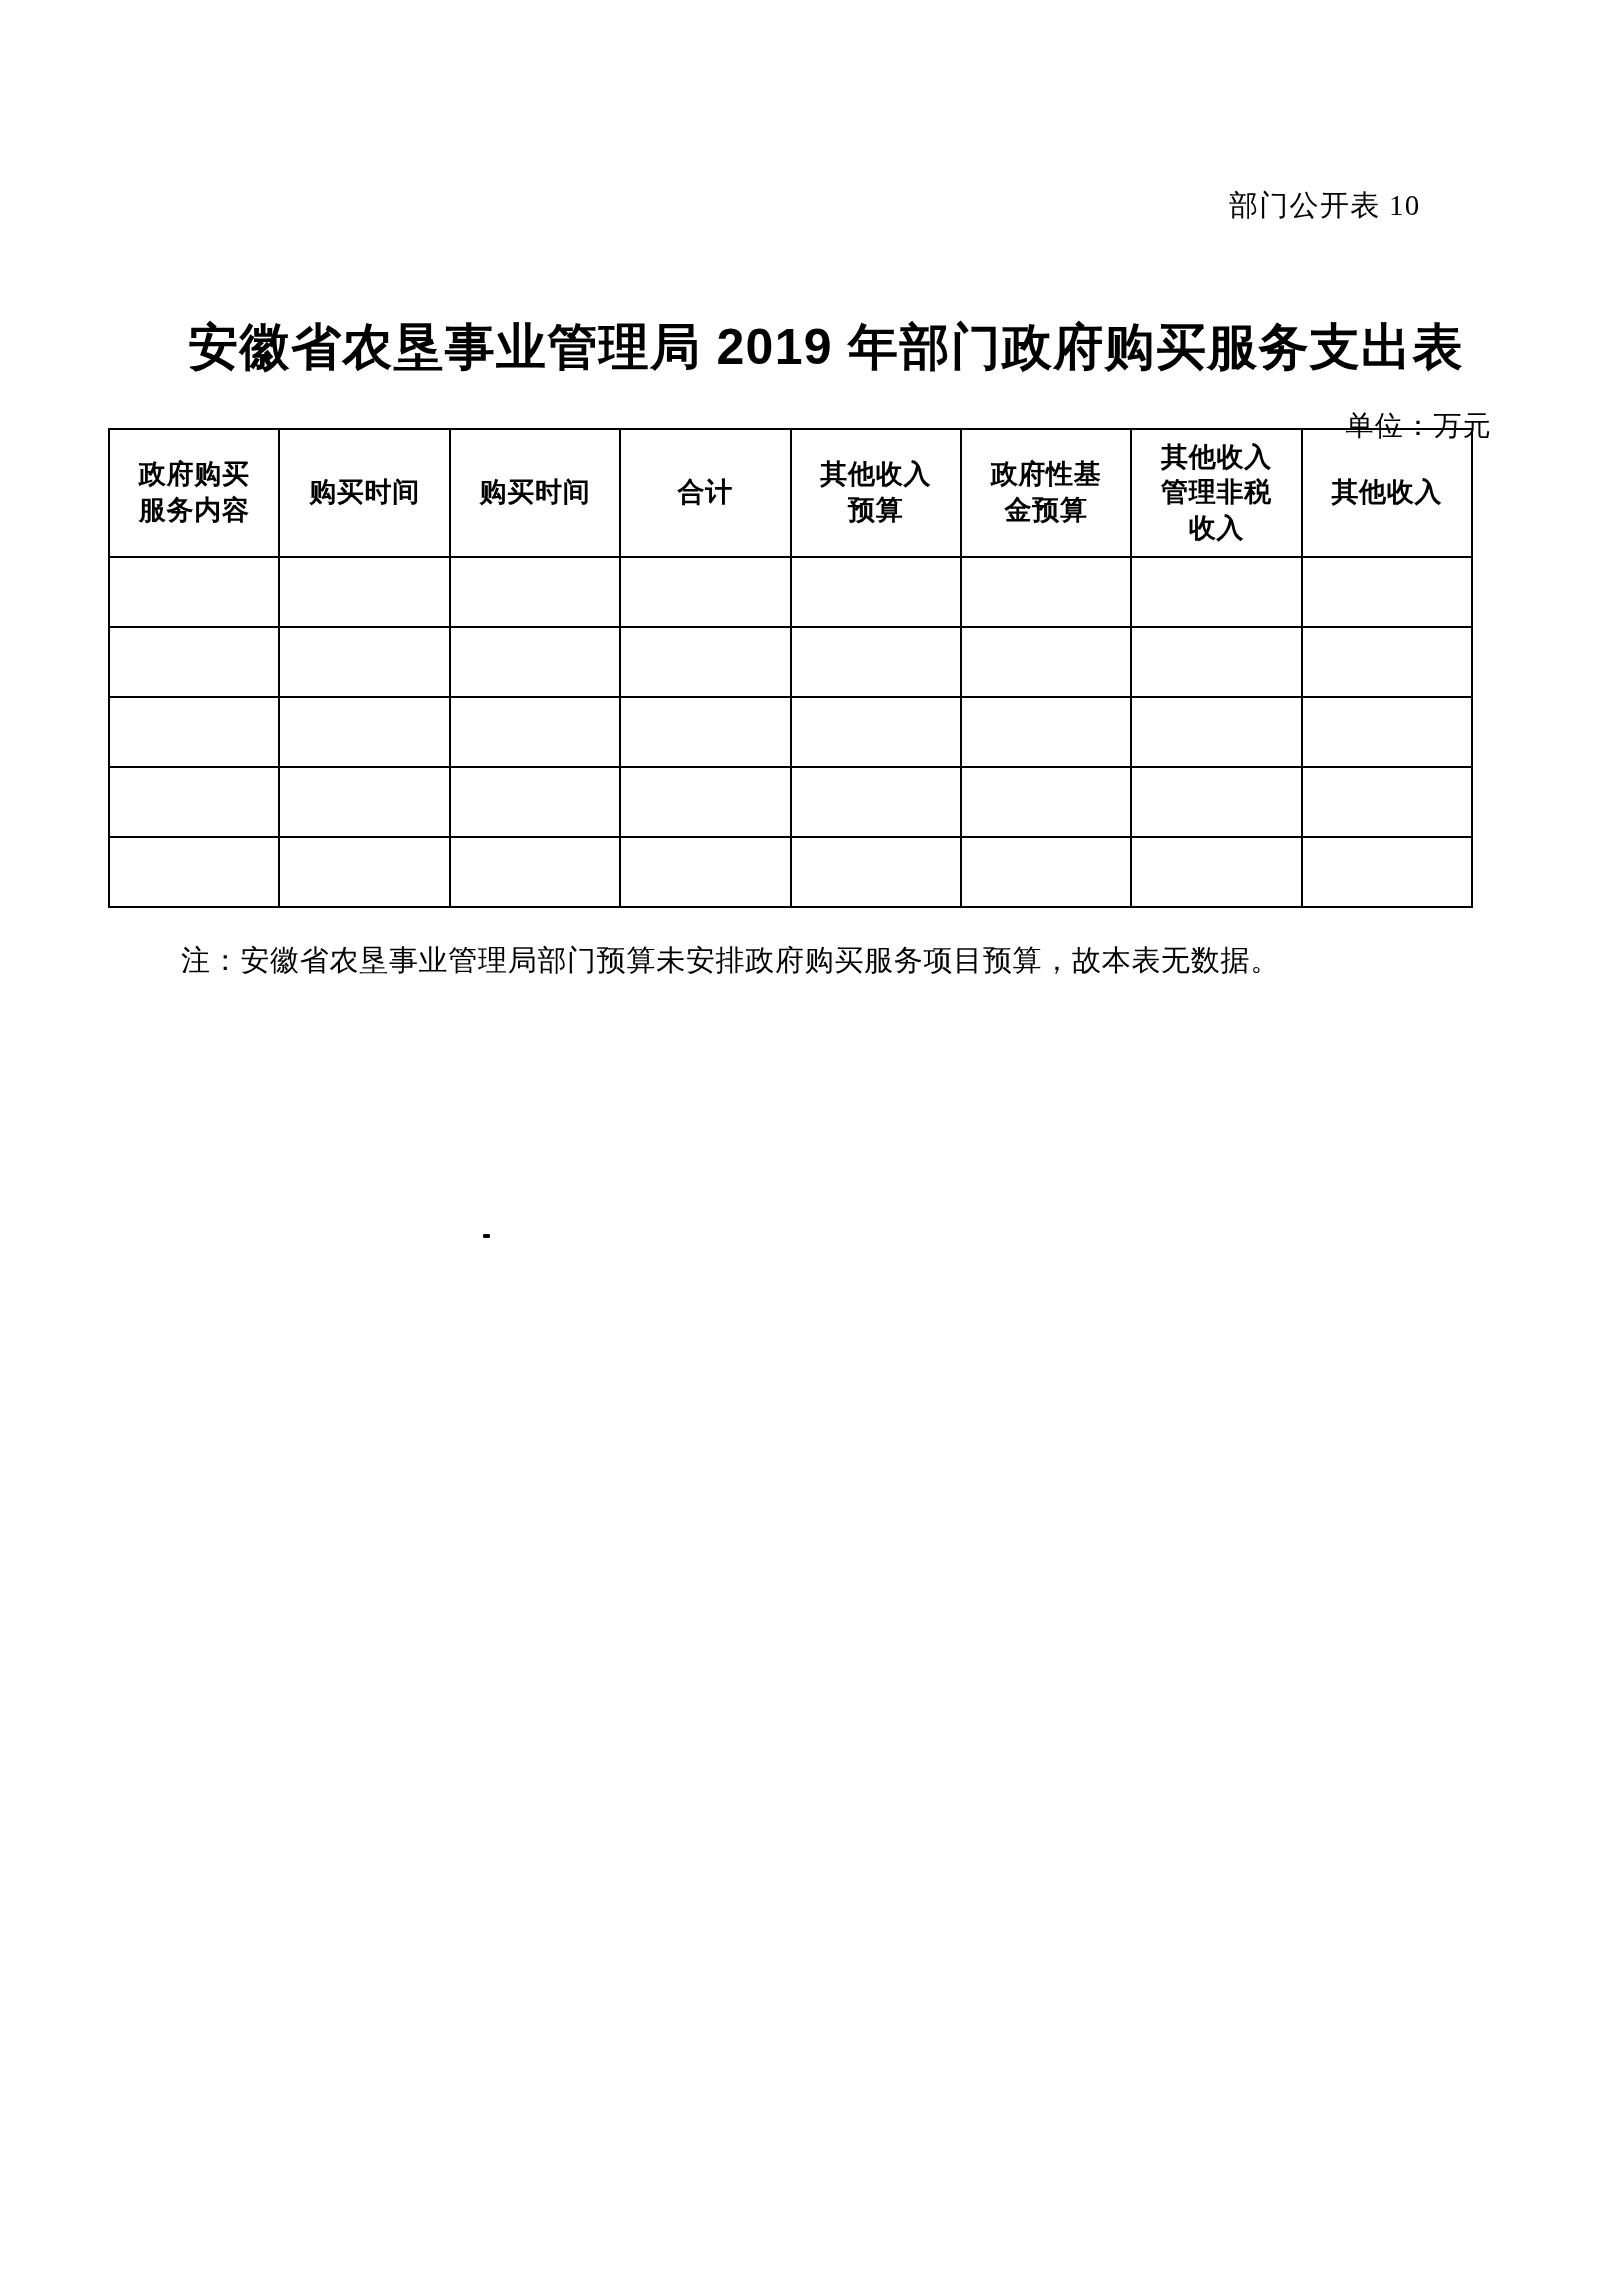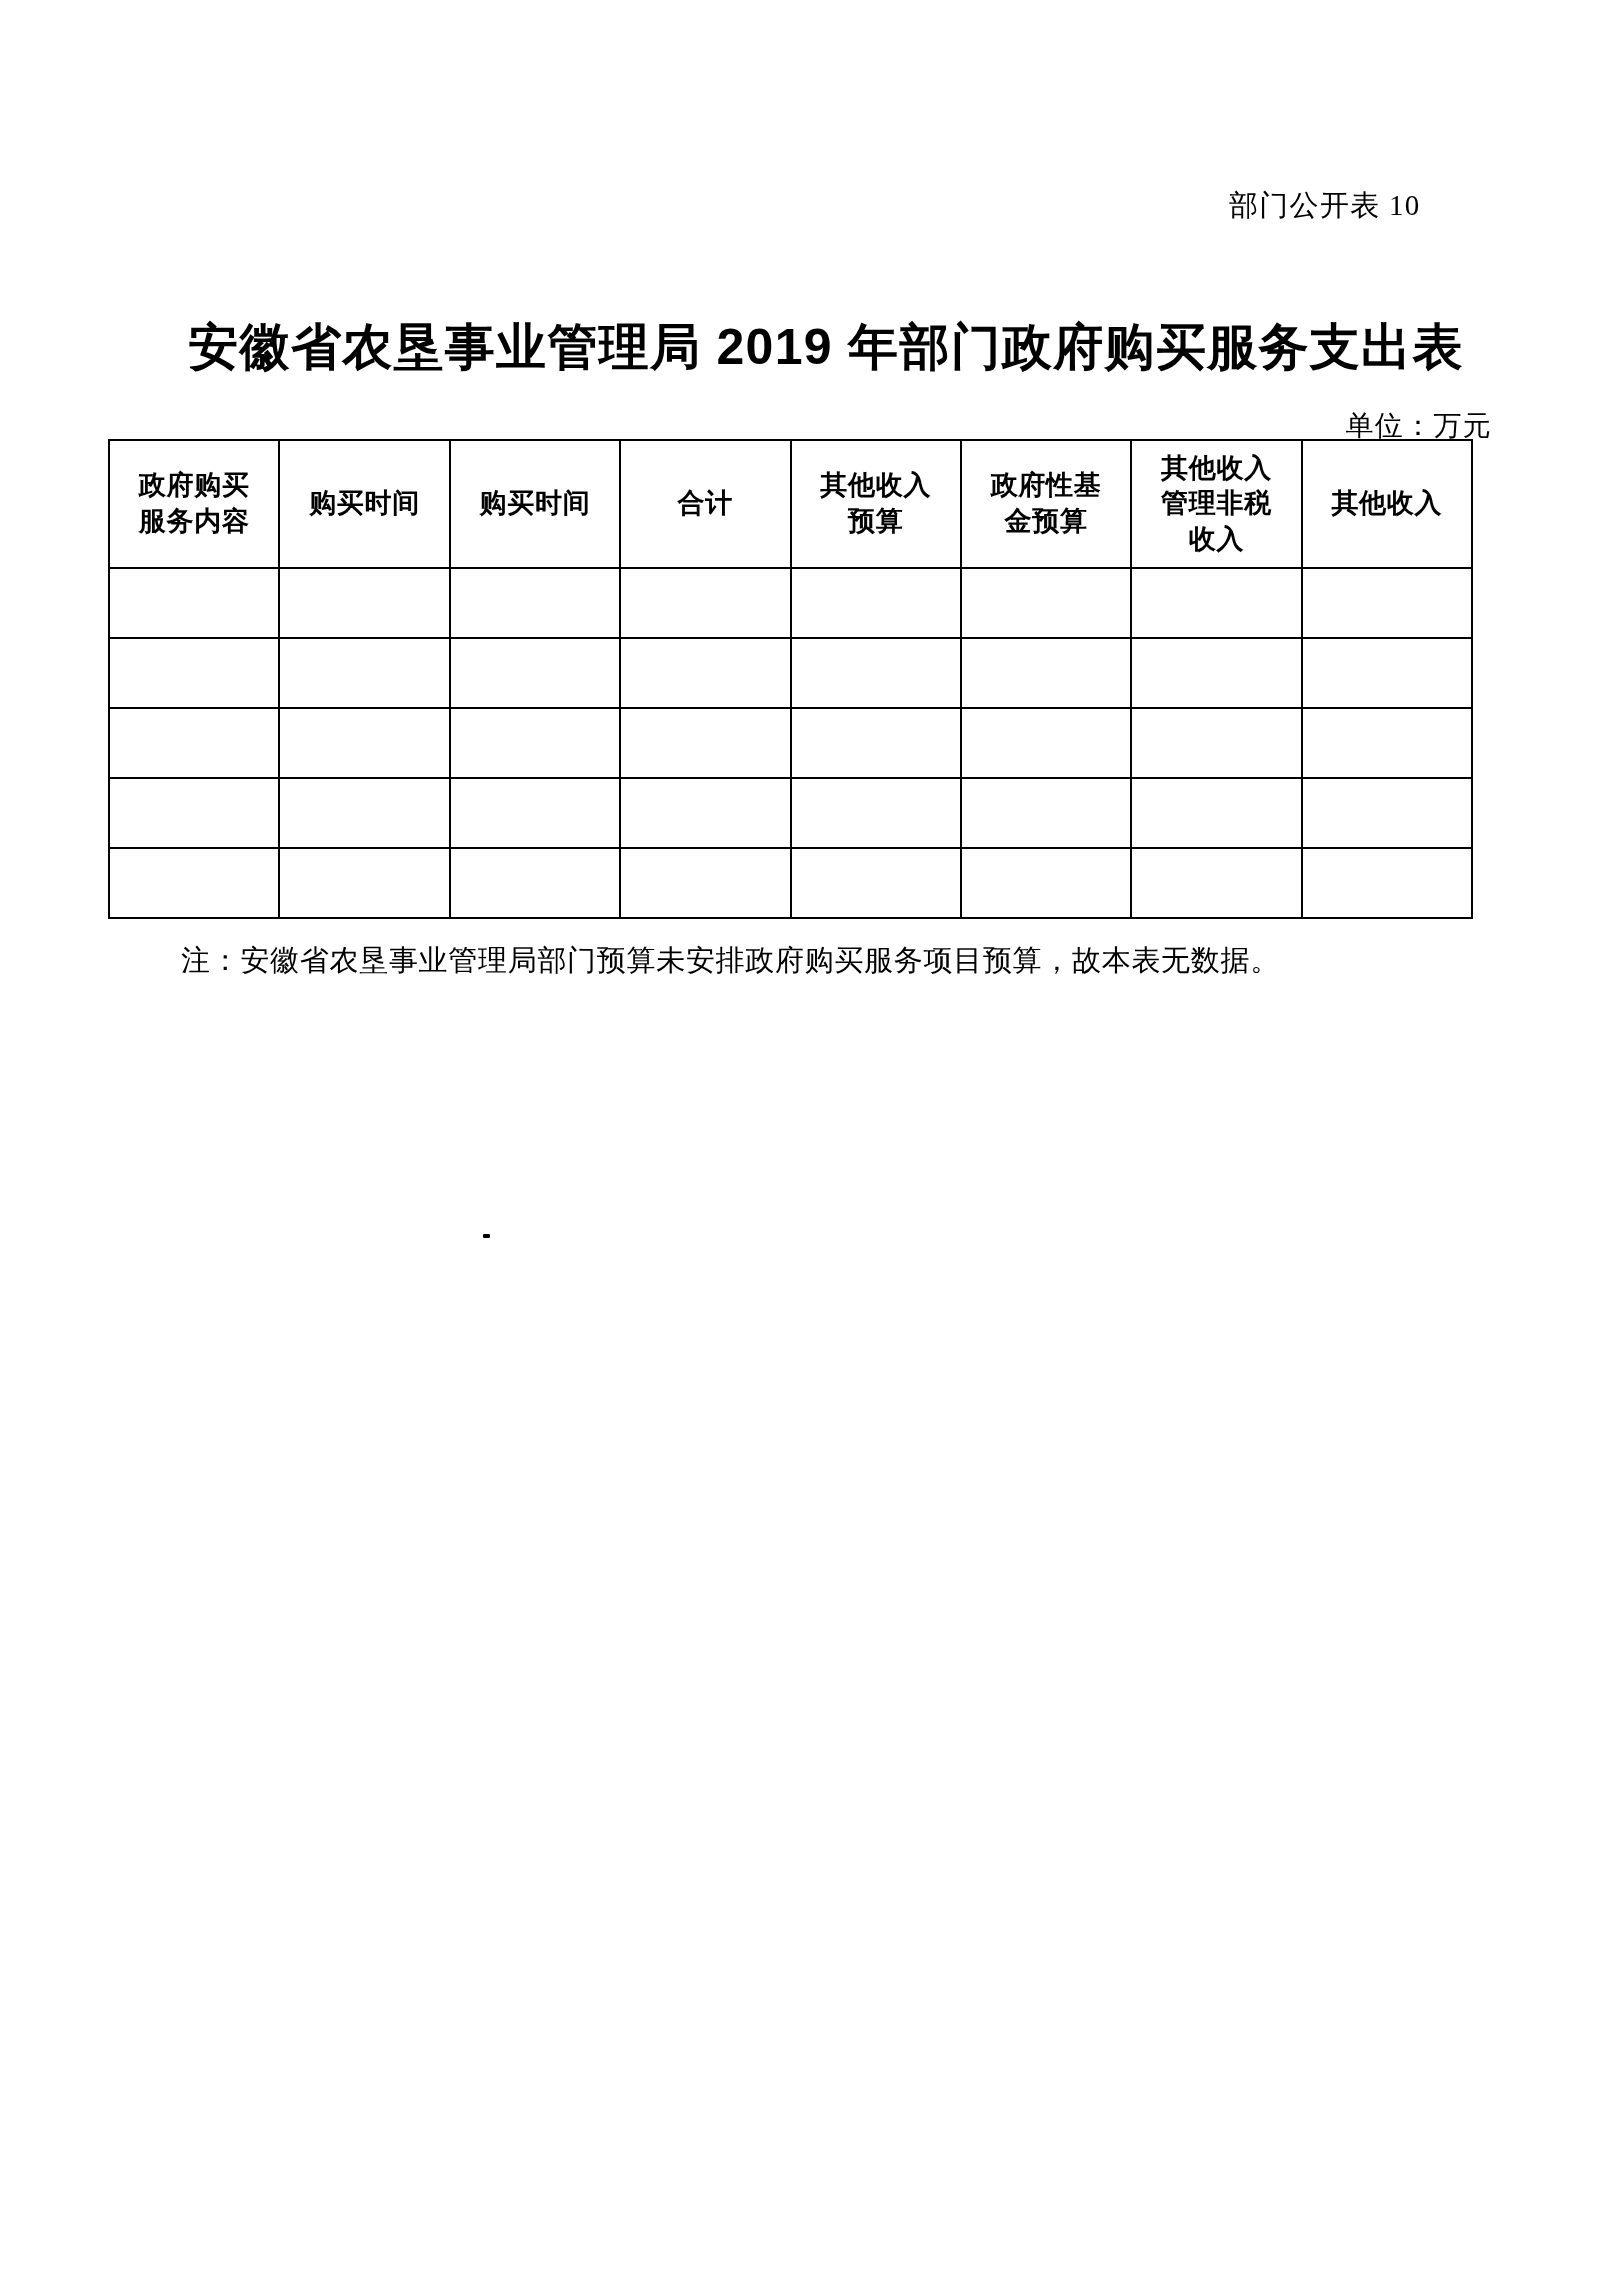--- a/index.html
+++ b/index.html
@@ -41,21 +41,21 @@
     position: absolute;
     top: 407px;
     right: 160px;
     font-size: 28px;
     letter-spacing: 1.3px;
     white-space: nowrap;
   }
   table.gov-table {
     position: absolute;
     left: 108px;
-    top: 439px;
+    top: 428px;
     width: 1365px;
     border-collapse: collapse;
     table-layout: fixed;
     border: 2.6px solid #000000;
   }
   table.gov-table th,
   table.gov-table td {
     border: 2px solid #000000;
     padding: 0;
   }

